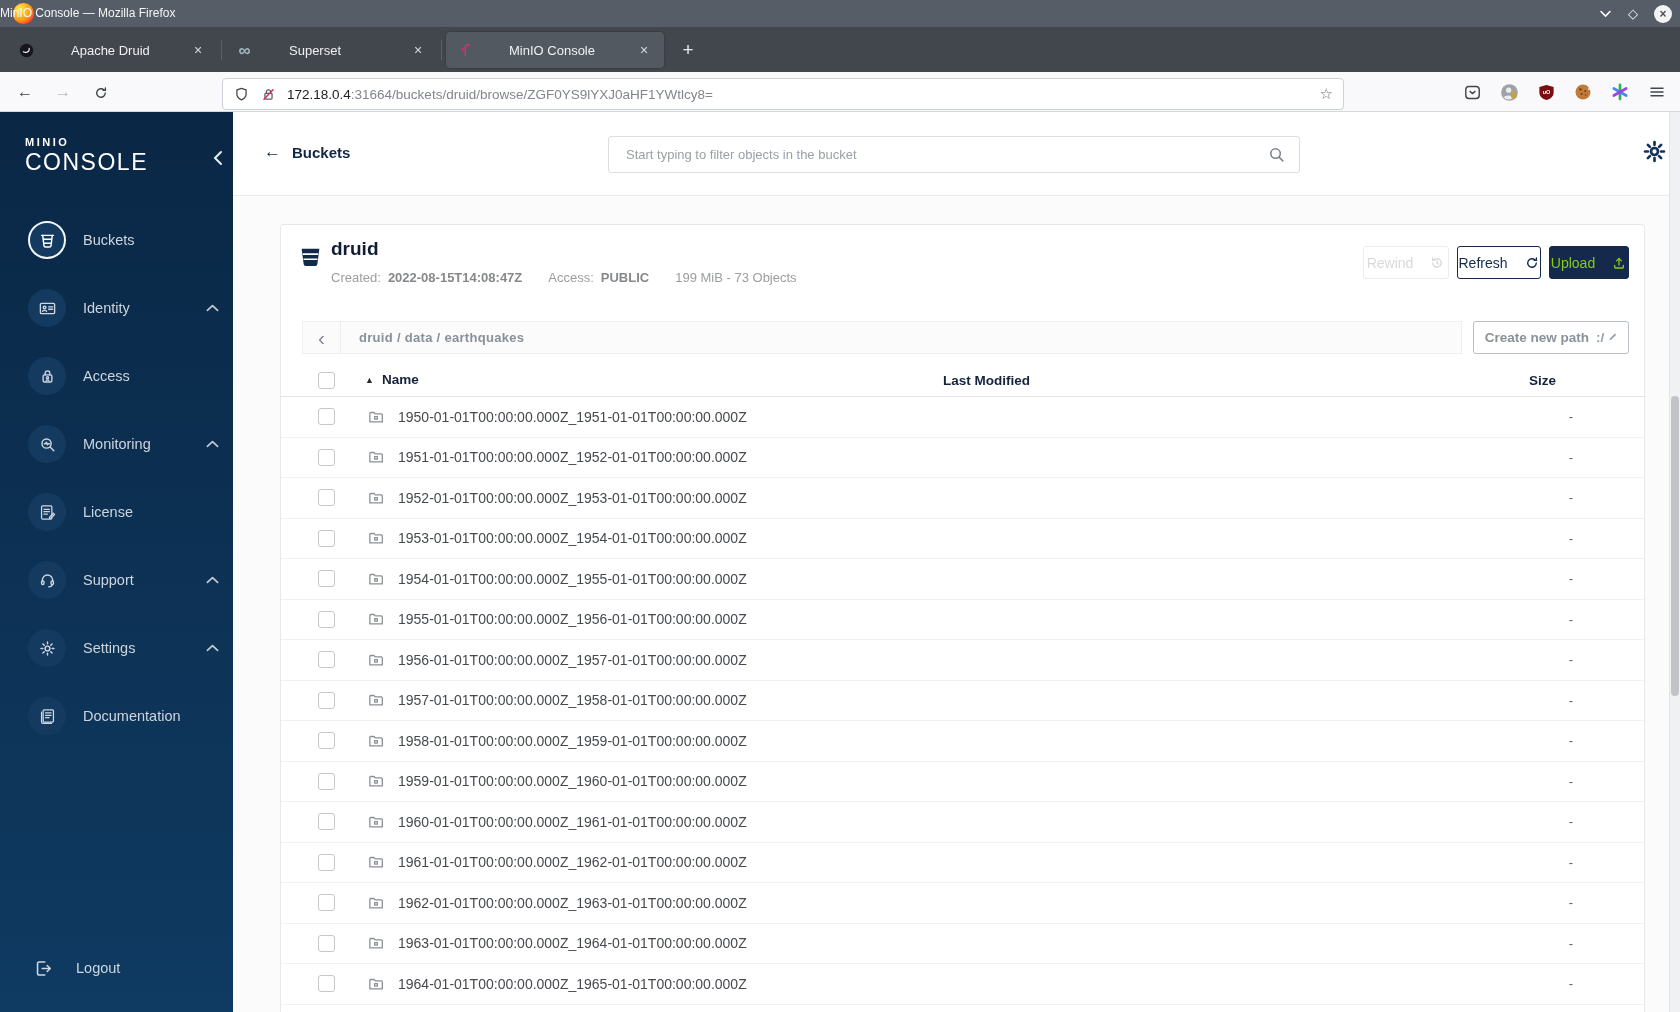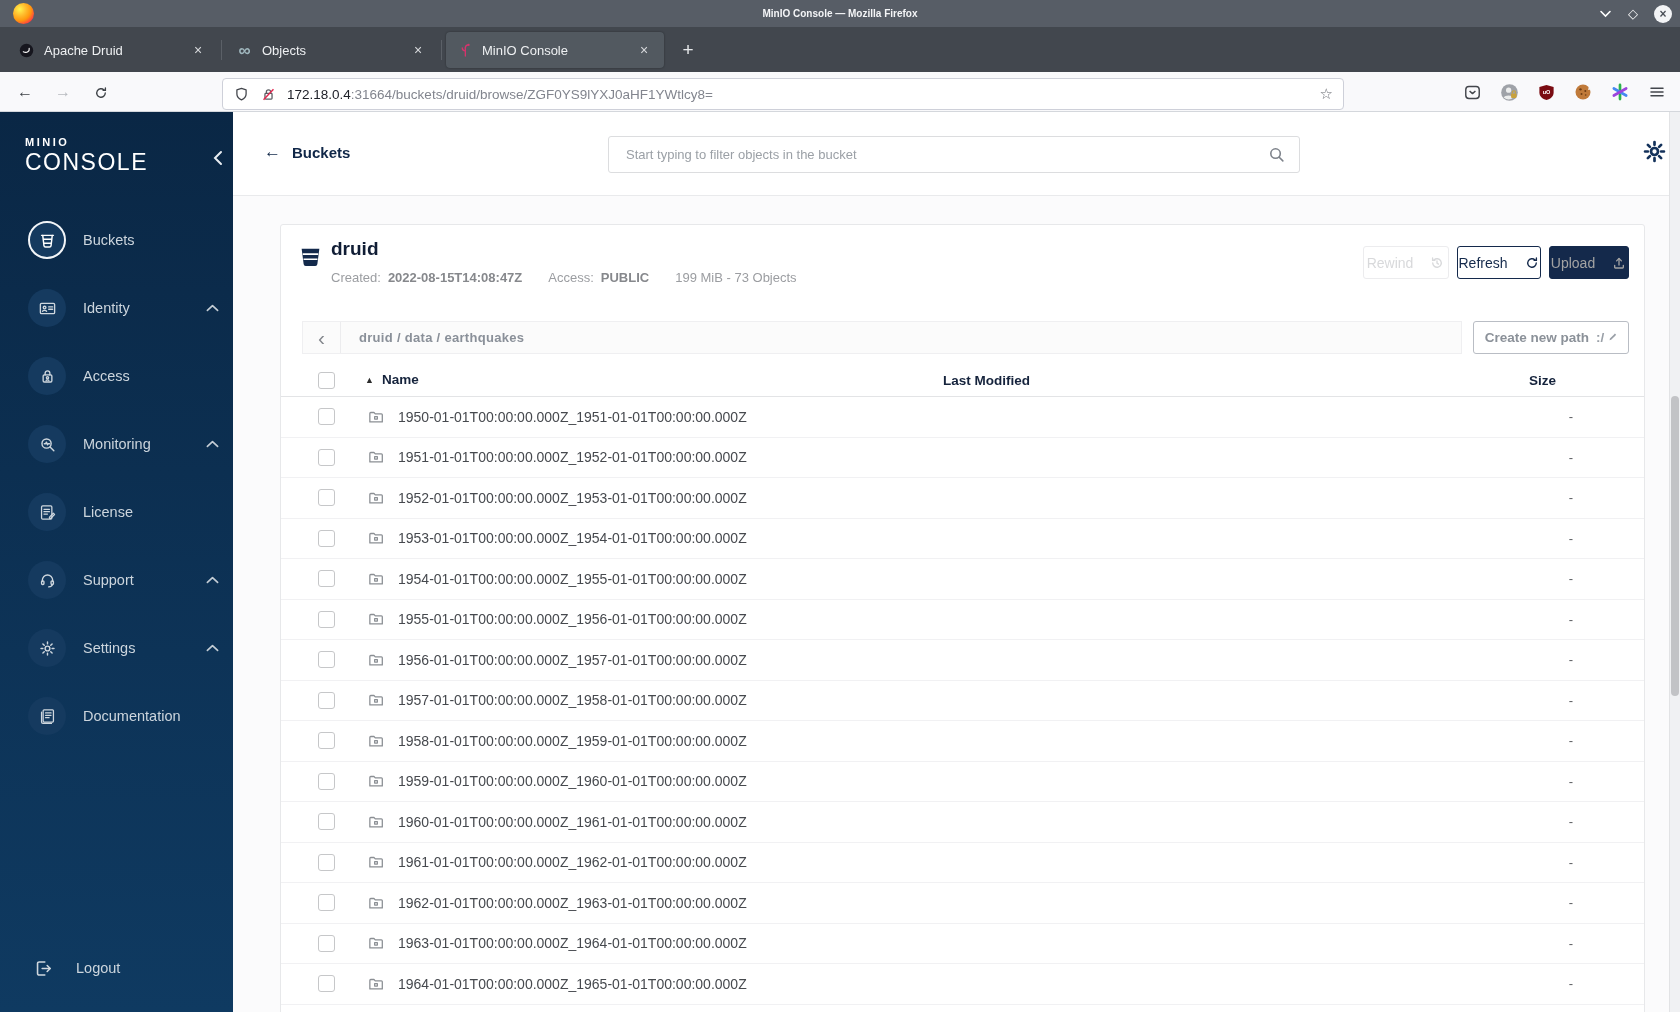--- a/index.html
+++ b/index.html
@@ -4,32 +4,32 @@
 <style>
   * { margin:0; padding:0; box-sizing:border-box; }
   html,body { background:#2b2b2b; }
   body { font-family:"Liberation Sans", sans-serif; }
   .screen { position:relative; width:1680px; height:1012px; overflow:hidden; background:#fff; }
 
   
   .titlebar { position:absolute; left:0; top:0; width:1680px; height:27px; background:#575d66; }
   .ff-logo { position:absolute; left:13px; top:3px; width:21px; height:21px; border-radius:50%;
     background:radial-gradient(circle at 32% 30%, #fff44f 0%, #ffbd2e 30%, #ff980e 55%, #ff3647 80%, #b5007f 100%); }
-  .win-title { position:absolute; left:0; right:0; top:0; height:27px; line-height:27px; text-align:center;
-    color:#f4f5f7; font-size:10px;font-weight:bold; }
+  .win-title { position:absolute; left:0; right:0; top:0; height:27px; line-height:27px; 
+    color:#f4f5f7; font-size:12px; }
   .win-controls { position:absolute; right:8px; top:0; height:27px; display:flex; align-items:center; gap:16px; }
   .wc-min svg { display:block; }
   .wc-max { color:#fff; font-size:13px; line-height:1; }
   .wc-close { width:18px; height:18px; border-radius:50%; background:#f3f4f6; color:#4a4f57;
     font-size:12px; line-height:18px; text-align:center; font-weight:bold; }
 
   
   .tabbar { position:absolute; left:0; top:27px; width:1680px; height:45px; background:#42474e; }
   .tab { position:absolute; top:5px; height:36px; border-radius:4px; display:flex; align-items:center;
-    padding:0 10px; color:#eef0f2; font-size:13px; }
+    padding:0 10px; color:#eef0f2; font-size:13px;gap:27px; }
   .tab .tab-ic { width:17px; height:17px; margin-right:9px; display:flex; align-items:center; justify-content:center; flex-shrink:0; }
   .tab .tab-label { flex:1; white-space:nowrap; overflow:hidden; }
   .tab .tab-close { width:20px; height:20px; text-align:center; line-height:20px; font-size:14px; color:#d7d9dc; border-radius:3px; }
   .tab1 { left:8px;   width:210px; }
   .tab2 { left:226px; width:212px; }
   .tab3 { left:446px; width:218px; background:#525960; box-shadow:0 0 2px rgba(0,0,0,.4); }
   .tab-sep { position:absolute; top:13px; width:1px; height:20px; background:#5b6067; }
   .newtab { position:absolute; left:674px; top:9px; width:28px; height:28px; border-radius:4px;
     color:#e6e8ea; font-size:19px; text-align:center; line-height:27px; }
   .superset-inf { font-weight:bold; color:#9fb6bd; font-size:17px; line-height:1; }
@@ -90,21 +90,21 @@
   .bhead-ic { position:absolute; left:17px; top:19px; color:#13294b; }
   .bucket-title { position:absolute; left:50px; top:13px; font-size:19px; font-weight:bold; color:#101d35; }
   .bucket-meta { position:absolute; left:50px; top:45px; display:flex; align-items:center; font-size:13px; color:#9b9da1; }
   .bucket-meta b { color:#86888c; margin-left:7px; }
   .meta-gap { width:26px; }
   .btn { position:absolute; top:21px; height:33px; border-radius:3px; font-size:14px; display:flex;
     align-items:center; justify-content:center; gap:16px; cursor:pointer; }
   .btn svg { flex-shrink:0; }
   .btn-rewind { right:195px; width:86px; background:#fff; border:1px solid #ececee; color:#d8d9db; }
   .btn-refresh { right:103px; width:84px; background:#fff; border:1.5px solid #14294b; color:#14294b; font-weight:500; }
-  .btn-upload { right:15px; width:80px; background:#14294b; border:1px solid #14294b; color:#a3a3a3; }
+  .btn-upload { right:15px; width:80px; background:#14294b; border:1px solid #14294b; color:#84cc16; }
 
   .browse-row { position:absolute; left:0; top:96px; width:100%; height:33px; }
   .crumb-bar { position:absolute; left:21px; top:0; width:1160px; height:33px; background:#fbfbfb;
     border:1px solid #efeff1; display:flex; align-items:center; }
   .crumb-back { width:38px; height:100%; border-right:1px solid #ececee; display:flex; align-items:center;
     justify-content:center; color:#84878d; font-size:21px; cursor:pointer; }
   .crumb-path { margin-left:18px; font-size:13px; font-weight:600; color:#8a9099; letter-spacing:.3px; }
   .btn-createpath { position:absolute; right:15px; top:0; width:156px; height:33px; border:1px solid #b9bdc4;
     border-radius:3px; background:#fff; color:#8b9199; font-size:13.5px; font-weight:600;
     display:flex; align-items:center; justify-content:center; gap:7px; cursor:pointer; }
@@ -158,21 +158,21 @@
           </svg>
       </span>
       <span class="tab-label">Apache Druid</span>
       <span class="tab-close">×</span>
     </div>
     <span class="tab-sep" style="left:221px"></span>
     <div class="tab tab2">
       <span class="tab-ic">
         <span class="superset-inf">∞</span>
       </span>
-      <span class="tab-label">Objects</span>
+      <span class="tab-label">Superset</span>
       <span class="tab-close">×</span>
     </div>
     <span class="tab-sep" style="left:441px"></span>
     <div class="tab tab3">
       <span class="tab-ic">
         <svg width="16" height="16" viewBox="0 0 24 24" fill="none" stroke="#d6336c" stroke-width="2" stroke-linecap="round">
             <path d="M12.5 21V9"></path>
             <path d="M12.5 9c0-3 1.8-4.8 4.3-4.8"></path>
             <circle cx="17.3" cy="4.4" r="1.7" fill="#d6336c" stroke="none"></circle>
             <path d="M12.5 13.2c-2.6 0-4.6-1.6-4.6-4.2"></path>

